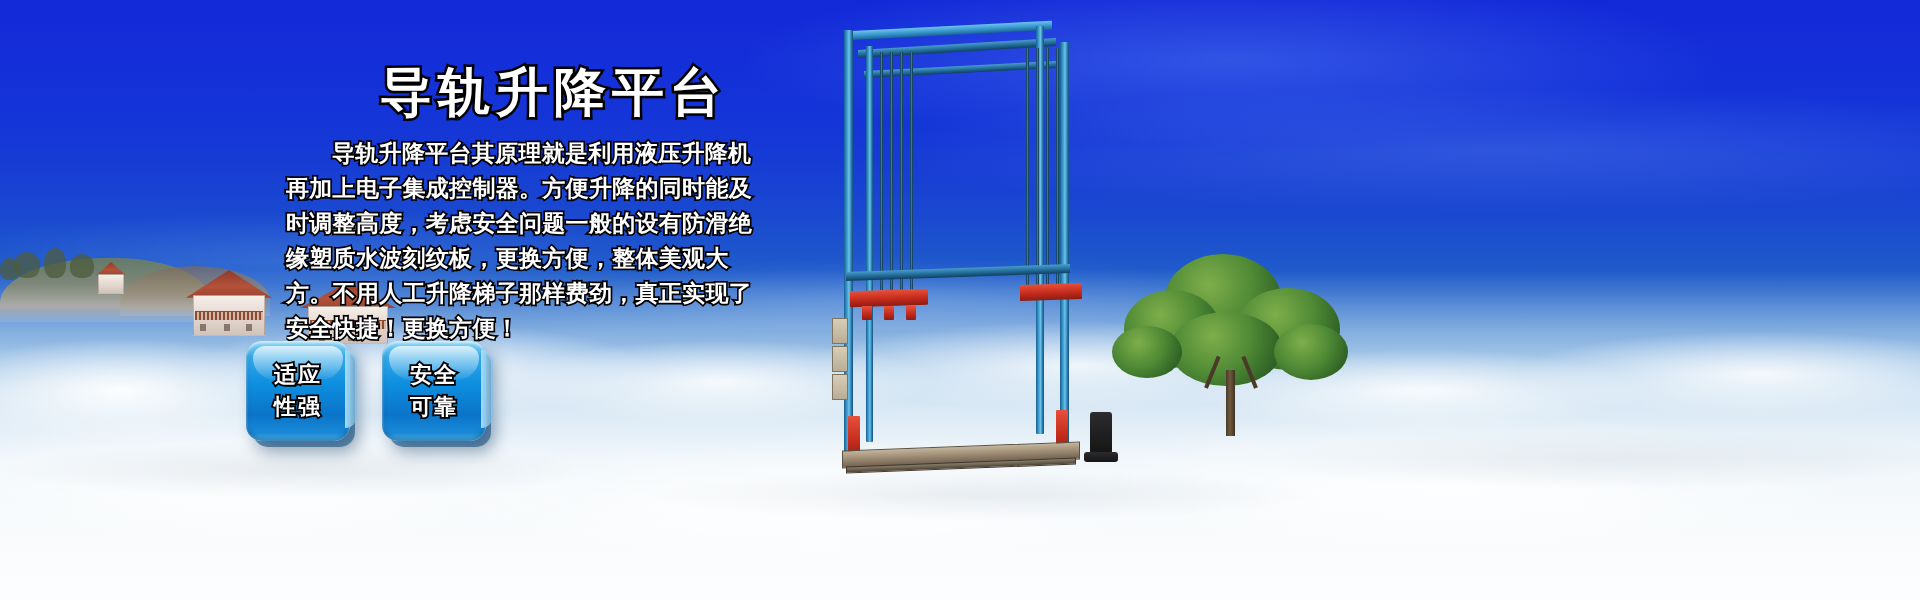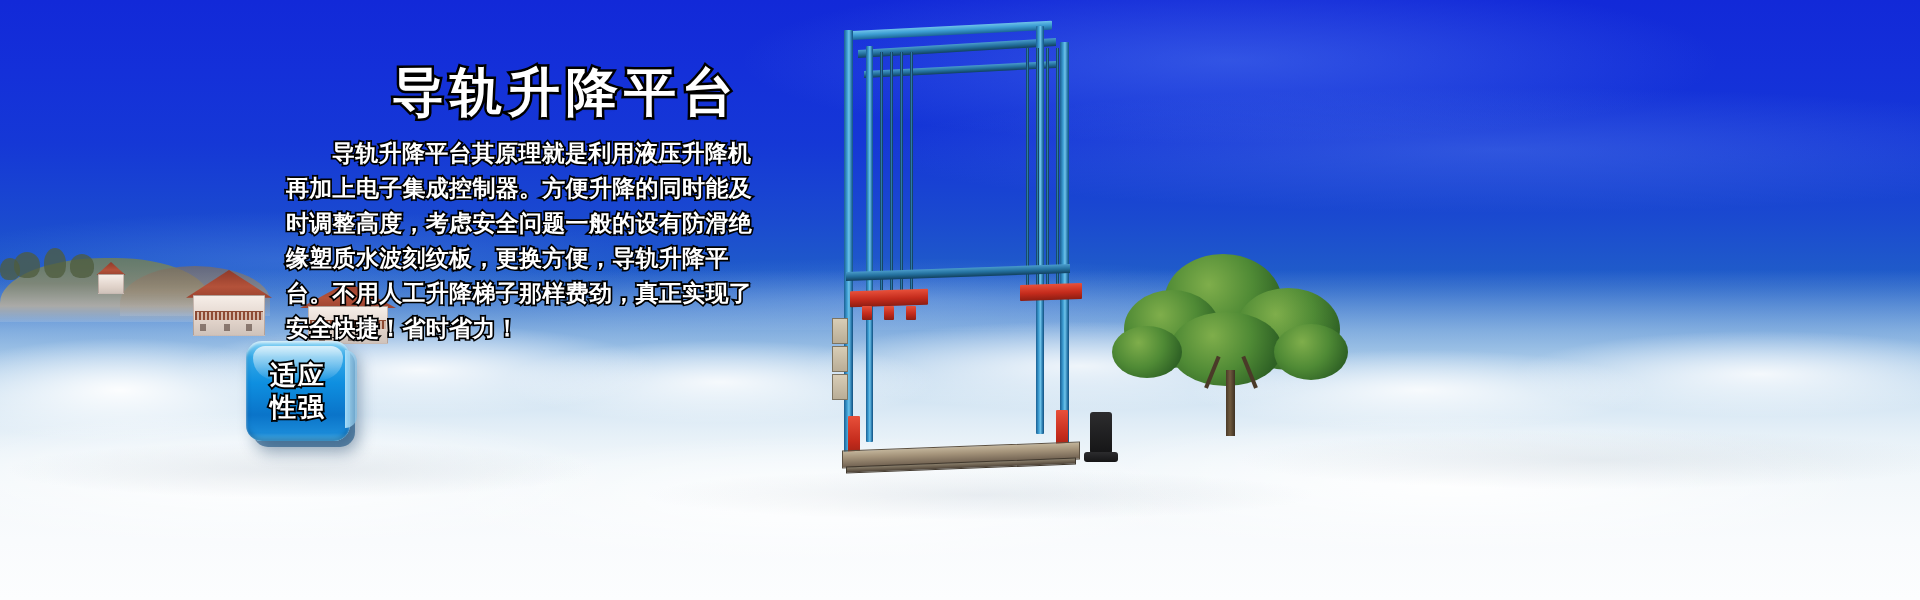--- a/index.html
+++ b/index.html
@@ -224,21 +224,21 @@
   }
   .m-motor {
     position: absolute;
     background: linear-gradient(to bottom, #2c2c2e, #151516);
     border-radius: 3px;
   }
 
   
   .headline {
     position: absolute;
-    left: 392px;
+    left: 380px;
     top: 58px;
     font-size: 52px;
     font-weight: bold;
     letter-spacing: 6px;
     color: #ffffff;
     white-space: nowrap;
     -webkit-text-stroke: 5px #000000;
     paint-order: stroke fill;
     text-shadow: 0 2px 2px rgba(0,0,0,0.45);
   }
@@ -303,21 +303,21 @@
     position: absolute;
     right: -7px; top: 9px;
     width: 12px; height: 78px;
     border-radius: 0 14px 14px 0;
     background: linear-gradient(to right, rgba(175,225,250,0.95), rgba(120,190,232,0.55));
     pointer-events: none;
   }
   .feature-btn .ftxt {
     position: relative;
     z-index: 2;
-    font-size: 26px;
+    font-size: 22px;
     font-weight: bold;
     line-height: 32px;
     color: #ffffff;
     letter-spacing: 2px;
     text-align: center;
     -webkit-text-stroke: 3.6px #000000;
     paint-order: stroke fill;
   }
 </style>
 </head>
@@ -412,27 +412,31 @@
 
     <div class="m-plat" style="left:14px; top:428px; width:238px; height:18px; transform: skewY(-2.2deg);"></div>
     <div class="m-plat" style="left:18px; top:444px; width:230px; height:7px; transform: skewY(-2.2deg); filter:brightness(0.7);"></div>
 
     <div class="m-motor" style="left:262px; top:394px; width:22px; height:42px;"></div>
     <div class="m-motor" style="left:256px; top:434px; width:34px; height:10px;"></div>
   </div>
 
   <div class="headline">导轨升降平台</div>
 
-  <div class="copy">导轨升降平台其原理就是利用液压升降机再加上电子集成控制器。方便升降的同时能及时调整高度，考虑安全问题一般的设有防滑绝缘塑质水波刻纹板，更换方便，导轨升降平台。不用人工升降梯子那样费劲，真正实现了安全快捷！省时省力！</div>
+  <div class="copy">导轨升降平台其原理就是利用液压升降机再加上电子集成控制器。方便升降的同时能及时调整高度，考虑安全问题一般的设有防滑绝缘塑质水波刻纹板，更换方便，整体美观大方。不用人工升降梯子那样费劲，真正实现了安全快捷！更换方便！</div>
 
   <div class="feature-row">
 
     <div class="feature-btn">
       <span class="ftxt">适应</span>
       <span class="ftxt">性强</span>
     </div>
 
 
 
+    <div class="feature-btn">
+      <span class="ftxt">安全</span>
+      <span class="ftxt">可靠</span>
+    </div>
 
   </div>
 
 </div>
 
 </body></html>

